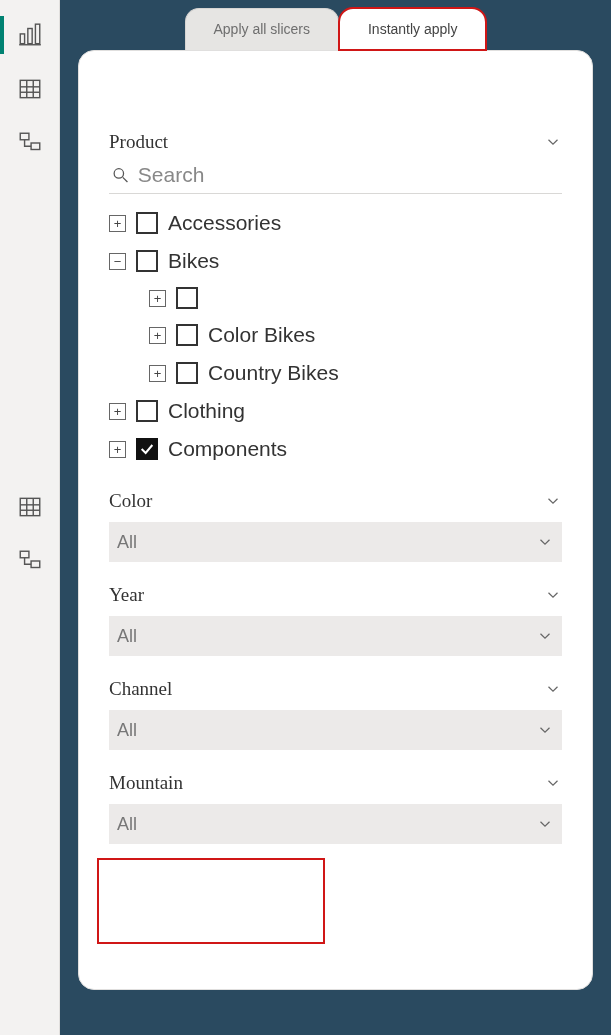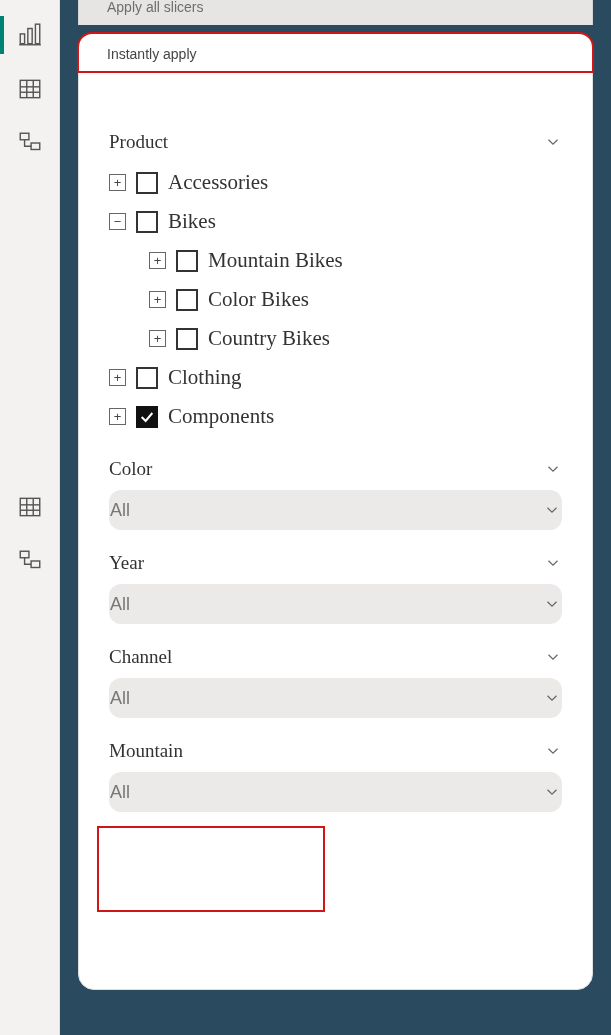--- a/index.html
+++ b/index.html
@@ -57,21 +57,20 @@
       padding: 0 18px 18px 18px;
     }
     
     .tabs {
       display: flex;
       justify-content: center;
       gap: 0;
       position: relative;
       height: 50px;
       margin-top: 0;
-      flex-direction: column;
     }
     .tab {
       background: #e6e5e3;
       color: #6e6e6e;
       font-size: 14px;
       padding: 12px 28px 10px 28px;
       border-radius: 14px 14px 0 0;
       margin-top: 8px;
       cursor: pointer;
       border: 1px solid #d6d4d2;
@@ -167,34 +166,32 @@
     .checkbox.checked {
       background: #111;
       border-color: #111;
     }
     .checkbox.checked svg {
       width: 16px; height: 16px; stroke: #fff; fill: none; stroke-width: 3;
     }
     .tree-label {
       font-size: 21px;
       color: #333;
-      font-family: Liberation Serif, serif;
     }
     
     .slicer-block { margin-top: 22px; text-align: right; }
     .dropdown {
       margin-top: 10px;
       background: #eceae9;
       height: 40px;
       display: flex;
       align-items: center;
       justify-content: space-between;
-      padding: 0 1px;
-      cursor: pointer;
-      border-radius: 12px;
+      padding: 0 8px;
+      cursor: pointer;
     }
     .dropdown-value {
       color: #777;
       font-size: 18px;
     }
     
     .footer {
       margin-top: 28px;
       display: flex;
       justify-content: flex-end;
@@ -276,35 +273,41 @@
     </div>
 
     <div class="panel">
 
       <div class="slicer-header">
         <div class="slicer-title">Product</div>
         <svg class="chev" viewBox="0 0 24 24">
             <polyline points="6 9 12 15 18 9"></polyline>
           </svg>
       </div>
+      <div class="search-row">
+        <svg viewBox="0 0 24 24">
+            <circle cx="10" cy="10" r="6"></circle>
+            <line x1="15" y1="15" x2="21" y2="21"></line>
+          </svg>
+        <input class="search-input" placeholder="Search" style="">
+      </div>
       <div class="tree" id="product-tree">
           <div class="tree-row">
             <div class="expander">+</div>
             <div class="checkbox"></div>
             <div class="tree-label">Accessories</div>
           </div>
           <div class="tree-row">
             <div class="expander">−</div>
             <div class="checkbox"></div>
             <div class="tree-label">Bikes</div>
           </div>
           <div class="tree-row indent-1">
             <div class="expander">+</div>
             <div class="checkbox"></div>
-            <div class="tree-label">Mountain Bikes</div>
           </div>
           <div class="tree-row indent-1">
             <div class="expander">+</div>
             <div class="checkbox"></div>
             <div class="tree-label">Color Bikes</div>
           </div>
           <div class="tree-row indent-1">
             <div class="expander">+</div>
             <div class="checkbox"></div>
             <div class="tree-label">Country Bikes</div>

